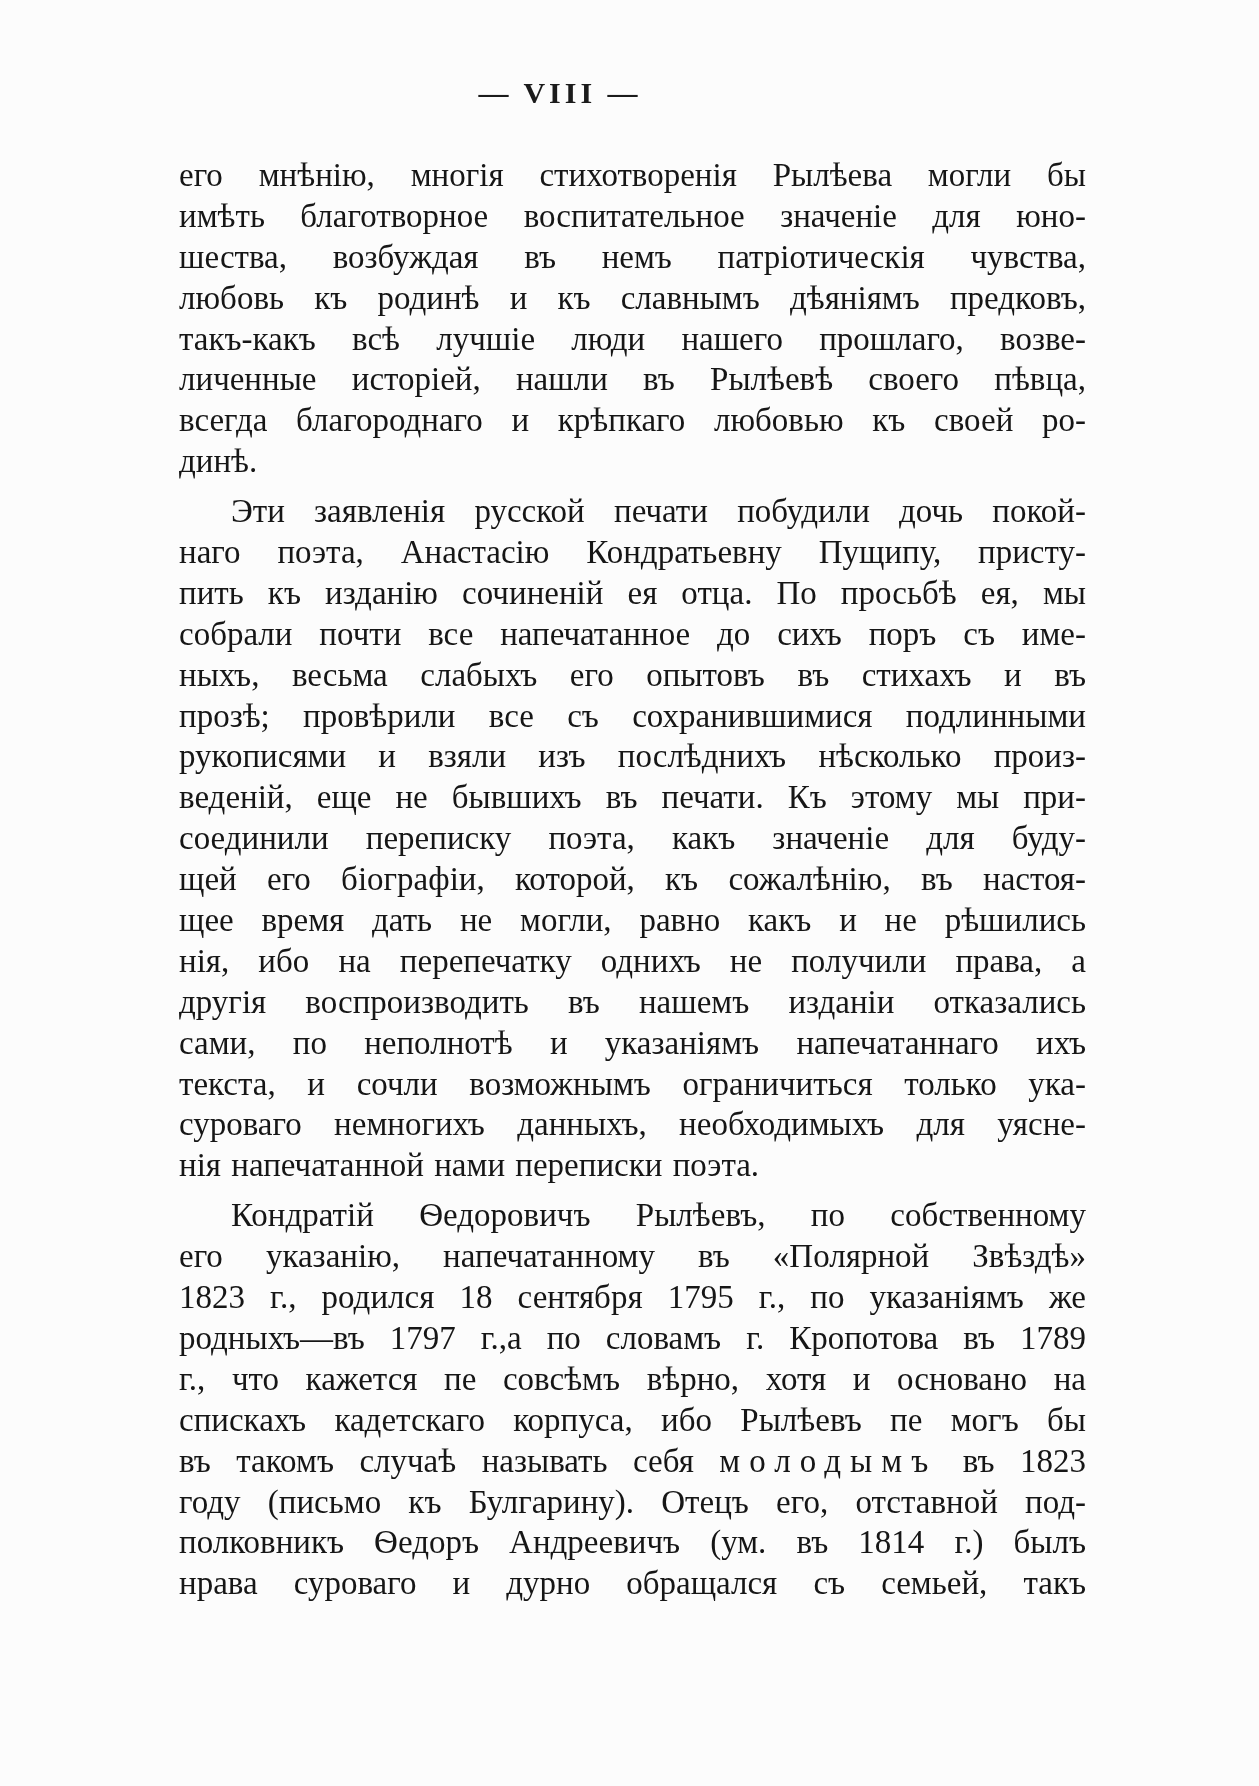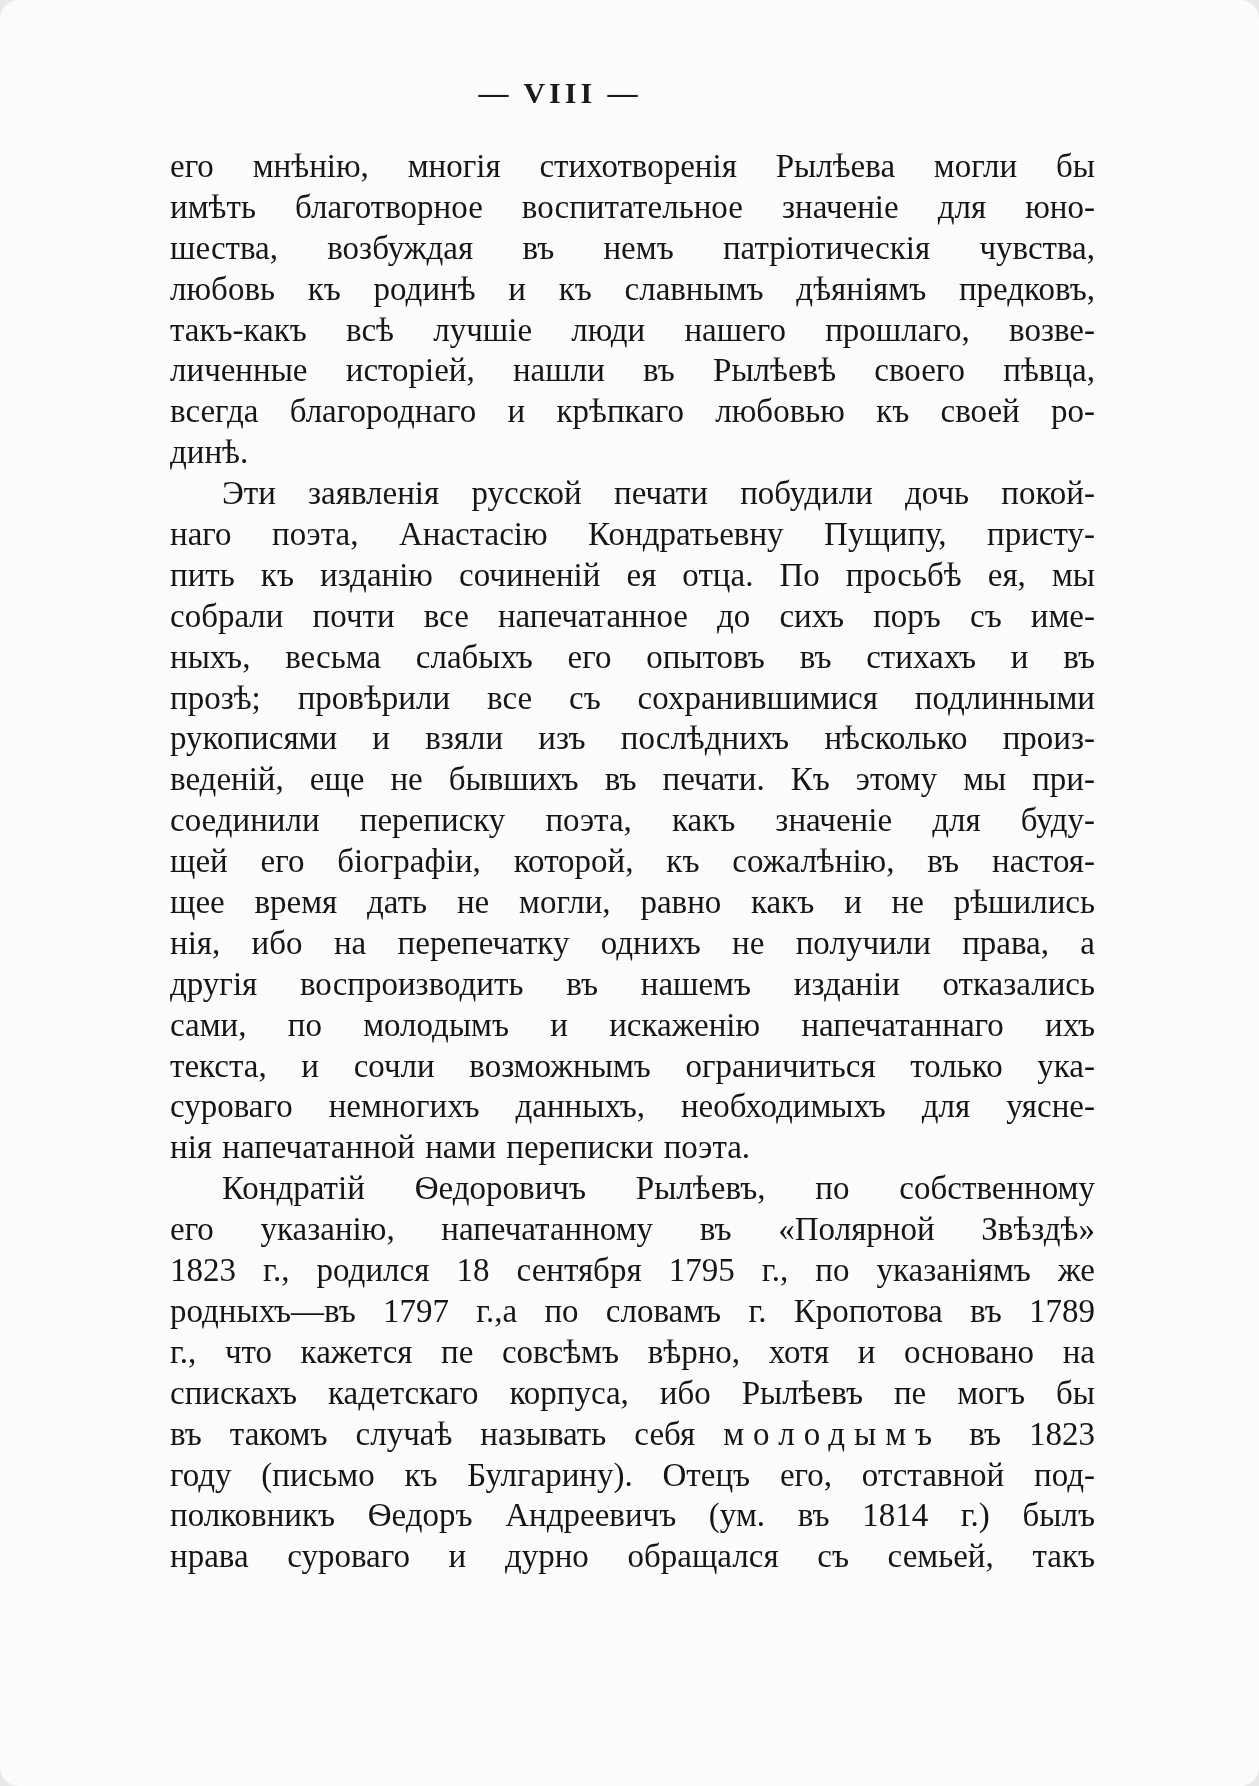--- a/index.html
+++ b/index.html
@@ -9,40 +9,39 @@
   }
   .page {
     position: relative;
     width: 1259px;
     height: 1786px;
     margin: 0 auto;
     background: #fcfcfc;
     color: #161616;
     font-family: "Liberation Serif", "DejaVu Serif", serif;
     overflow: hidden;
-    border-radius: 19px;
   }
   .page-header {
     position: absolute;
     top: 76px;
     left: 0;
     width: 1120px;
     text-align: center;
     font-size: 30px;
     letter-spacing: 4px;
     font-weight: bold;
     color: #1b1b1b;
   }
   .text-block {
     position: absolute;
     top: 146px;
     left: 170px;
     width: 925px;
   }
-  .paragraph { margin: 0; padding: 0; }
+  .paragraph { margin: 9px; padding: 0; }
   .line {
     font-size: 33px;
     line-height: 40.9px;
     height: 40.9px;
     overflow: hidden;
     text-align: justify;
     text-align-last: justify;
     -moz-text-align-last: justify;
     word-spacing: 2px;
     white-space: normal;
@@ -78,21 +77,21 @@
         <div class="line">собрали почти все напечатанное до сихъ поръ съ име-</div>
         <div class="line">ныхъ, весьма слабыхъ его опытовъ въ стихахъ и въ</div>
         <div class="line">прозѣ; провѣрили все съ сохранившимися подлинными</div>
         <div class="line">рукописями и взяли изъ послѣднихъ нѣсколько произ-</div>
         <div class="line">веденій, еще не бывшихъ въ печати. Къ этому мы при-</div>
         <div class="line">соединили переписку поэта, какъ значеніе для буду-</div>
         <div class="line">щей его біографіи, которой, къ сожалѣнію, въ настоя-</div>
         <div class="line">щее время дать не могли, равно какъ и не рѣшились</div>
         <div class="line">нія, ибо на перепечатку однихъ не получили права, а</div>
         <div class="line">другія воспроизводить въ нашемъ изданіи отказались</div>
-        <div class="line">сами, по молодымъ и искаженію напечатаннаго ихъ</div>
+        <div class="line">сами, по неполнотѣ и указаніямъ напечатаннаго ихъ</div>
         <div class="line">текста, и сочли возможнымъ ограничиться только ука-</div>
         <div class="line">суроваго немногихъ данныхъ, необходимыхъ для уясне-</div>
         <div class="line no-justify">нія напечатанной нами переписки поэта.</div>
       </div>
       <div class="paragraph">
         <div class="line indent">Кондратій Ѳедоровичъ Рылѣевъ, по собственному</div>
         <div class="line">его указанію, напечатанному въ «Полярной Звѣздѣ»</div>
         <div class="line">1823 г., родился 18 сентября 1795 г., по указаніямъ же</div>
         <div class="line">родныхъ—въ 1797 г.,а по словамъ г. Кропотова въ 1789</div>
         <div class="line">г., что кажется пе совсѣмъ вѣрно, хотя и основано на</div>

